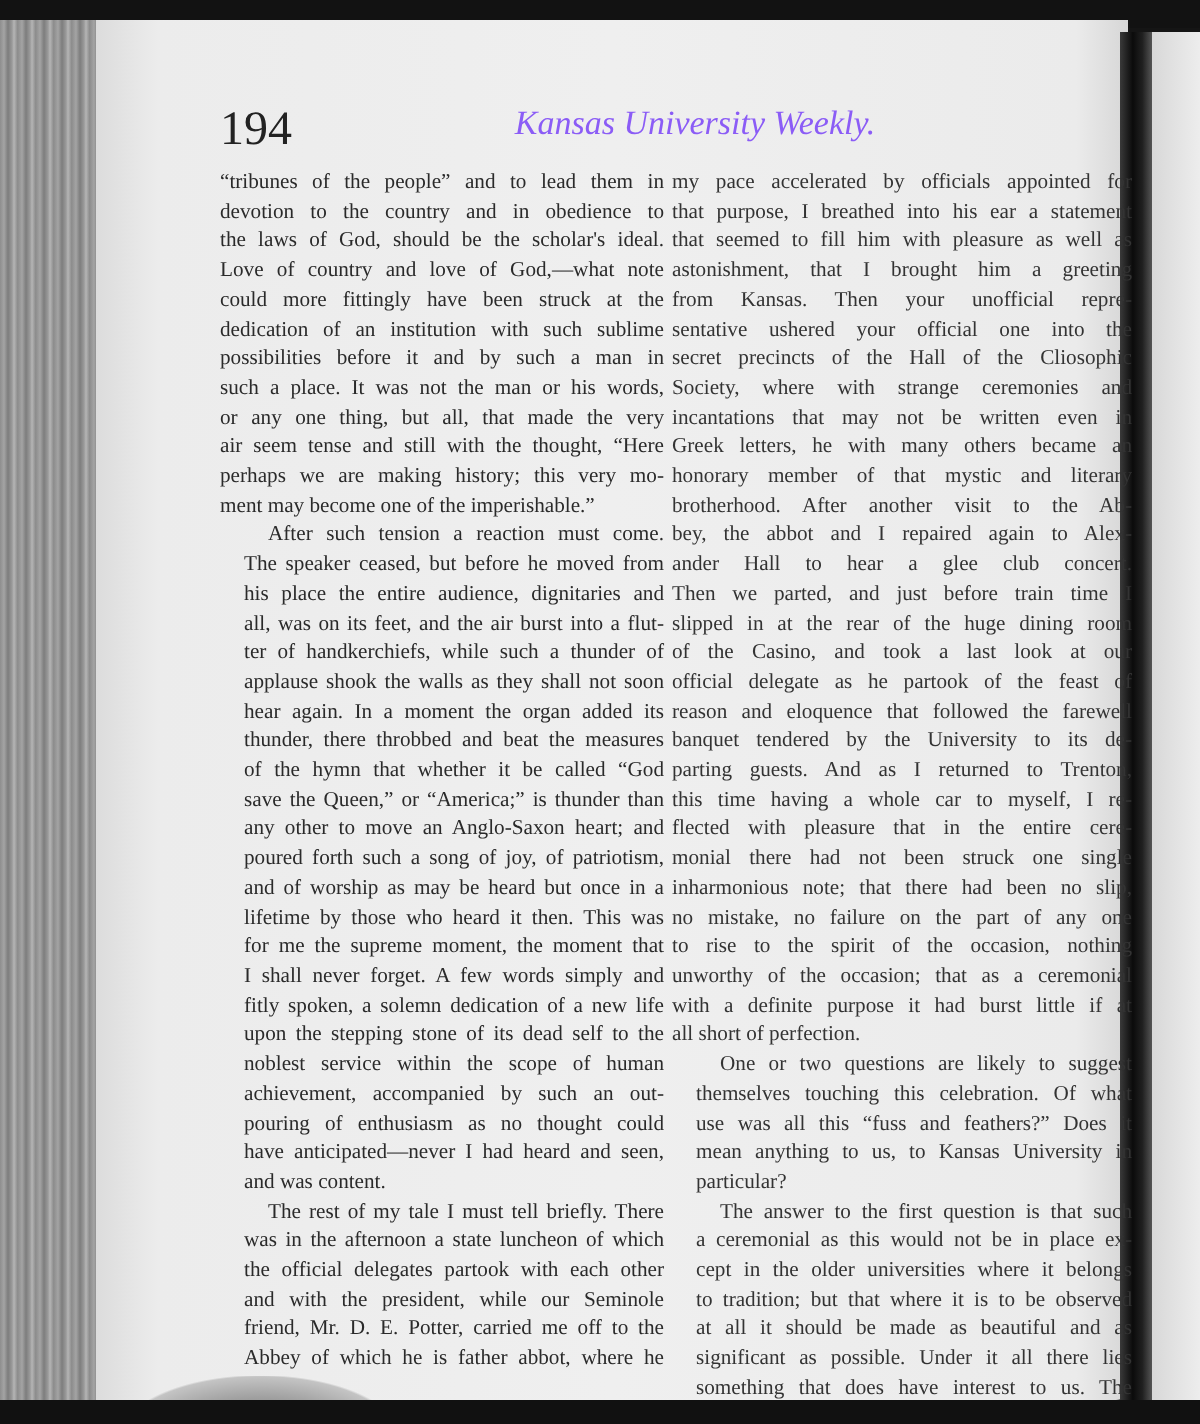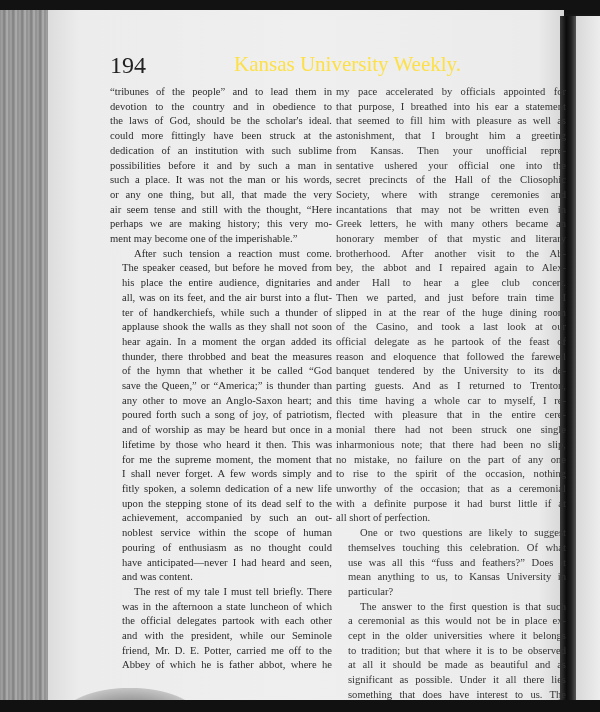--- a/index.html
+++ b/index.html
@@ -32,21 +32,21 @@
     }
     .bottom-shadow { position: absolute; left: 0; top: 700px; width: 600px; height: 12px; background: #111; }
     .header {
       position: absolute; left: 110px; top: 52px; width: 455px; height: 28px;
     }
     .page-number {
       position: absolute; left: 0; top: 0; font-size: 24px; color: #222;
     }
     .journal-title {
       position: absolute; left: 0; right: 0; top: 0; text-align: center;
-      font-size: 21px; color: #fde047; padding-left: 20px;
+      font-size: 17px; color: #8b5cf6; padding-left: 20px; font-style: italic;
     }
     .column {
       position: absolute; top: 85px; font-size: 10.6px; line-height: 14.7px;
       color: #2a2a2a; text-align: justify;
     }
     .col-left { left: 110px; width: 222px; }
     .col-right { left: 336px; width: 230px; color: #333; }
     .column p { margin: 0; }
     .column p.indent { text-indent: 12px; }
     .column p.gap { margin-top: 0; }
@@ -67,20 +67,21 @@
 <div class="header">
   <span class="page-number">194</span>
   <span class="journal-title">Kansas University Weekly.</span>
 </div>
 
 <div class="column col-left">
     <p>
       <span class="line">“tribunes of the people” and to lead them in</span>
       <span class="line">devotion to the country and in obedience to</span>
       <span class="line">the laws of God, should be the scholar's ideal.</span>
+      <span class="line">Love of country and love of God,—what note</span>
       <span class="line">could more fittingly have been struck at the</span>
       <span class="line">dedication of an institution with such sublime</span>
       <span class="line">possibilities before it and by such a man in</span>
       <span class="line">such a place. It was not the man or his words,</span>
       <span class="line">or any one thing, but all, that made the very</span>
       <span class="line">air seem tense and still with the thought, “Here</span>
       <span class="line">perhaps we are making history; this very mo-</span>
       <span class="line last">ment may become one of the imperishable.”</span>
     </p>
     <p class="indent gap">
@@ -95,22 +96,22 @@
       <span class="line">of the hymn that whether it be called “God</span>
       <span class="line">save the Queen,” or “America;” is thunder than</span>
       <span class="line">any other to move an Anglo-Saxon heart; and</span>
       <span class="line">poured forth such a song of joy, of patriotism,</span>
       <span class="line">and of worship as may be heard but once in a</span>
       <span class="line">lifetime by those who heard it then. This was</span>
       <span class="line">for me the supreme moment, the moment that</span>
       <span class="line">I shall never forget. A few words simply and</span>
       <span class="line">fitly spoken, a solemn dedication of a new life</span>
       <span class="line">upon the stepping stone of its dead self to the</span>
+      <span class="line">noblest service within the scope of human</span>
       <span class="line">achievement, accompanied by such an out-</span>
-      <span class="line">noblest service within the scope of human</span>
       <span class="line">pouring of enthusiasm as no thought could</span>
       <span class="line">have anticipated—never I had heard and seen,</span>
       <span class="line last">and was content.</span>
     </p>
     <p class="indent gap">
       <span class="line" style="padding-left: 12px;">The rest of my tale I must tell briefly. There</span>
       <span class="line">was in the afternoon a state luncheon of which</span>
       <span class="line">the official delegates partook with each other</span>
       <span class="line">and with the president, while our Seminole</span>
       <span class="line">friend, Mr. D. E. Potter, carried me off to the</span>

